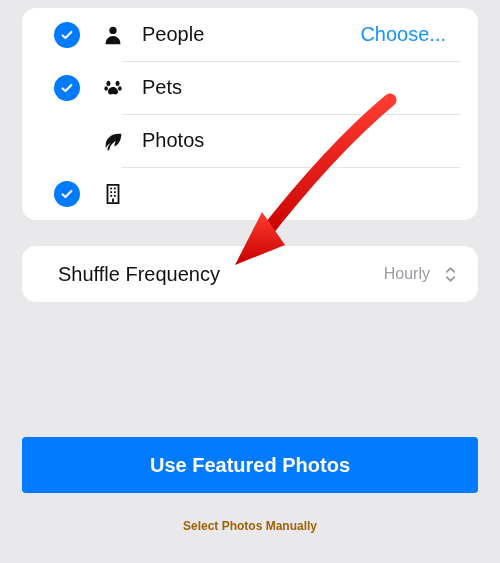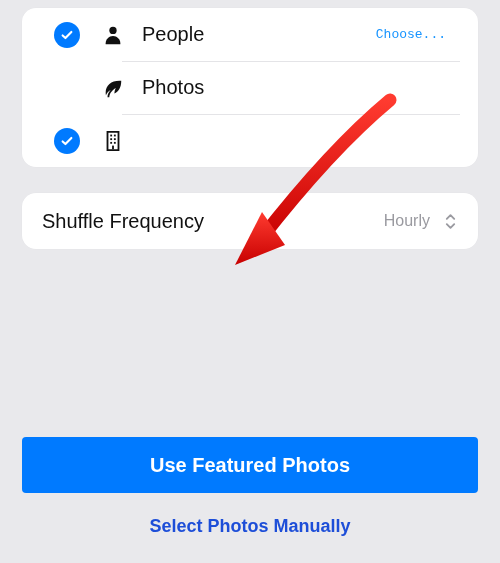--- a/index.html
+++ b/index.html
@@ -51,24 +51,23 @@
   }
   .cat-icon svg { width: 22px; height: 22px; fill: #111; }
   .cat-label {
     font-size: 20px;
     color: #111;
     margin-left: 16px;
     flex: 1;
   }
   .choose {
     color: #1593ff;
-    font-size: 13px;
-    font-family: Liberation Mono, monospace;
-  }
-  .setting-card { margin-top: 26px; }
+    font-size: 20px;
+  }
+  .setting-card { margin-top: 26px; padding-left: 16px; }
   .setting-row {
     display: flex;
     align-items: center;
     height: 56px;
     padding: 0 20px;
   }
   .setting-label {
     font-size: 20px;
     color: #111;
     flex: 1;
@@ -96,22 +95,22 @@
     font-size: 20px;
     font-weight: 600;
     border: none;
     border-radius: 4px;
     width: 100%;
     height: 56px;
     cursor: pointer;
   }
   .secondary-btn {
     background: transparent;
-    color: #1d4ed8;
-    font-size: 18px;
+    color: #a16207;
+    font-size: 12px;
     font-weight: 600;
     border: none;
     width: 100%;
     height: 54px;
     cursor: pointer;
     margin-top: 6px;
   }
   .arrow-overlay {
     position: absolute;
     pointer-events: none;
@@ -135,20 +134,37 @@
     <span class="cat-icon">
       <svg viewBox="0 0 24 24">
           <circle cx="12" cy="7" r="4"></circle>
           <path d="M4 21c0-4.4 3.6-8 8-8s8 3.6 8 8v1H4z"></path>
         </svg>
     </span>
     <span class="cat-label">People</span>
     <span class="choose">Choose...</span>
   </div>
 
+  <div class="row">
+    <span class="check on">
+      <svg viewBox="0 0 16 16">
+          <path d="M3 8.5 L6.2 11.5 L13 4.5" stroke="#fff" stroke-width="2.4" fill="none" stroke-linecap="round" stroke-linejoin="round"></path>
+        </svg>
+    </span>
+    <span class="cat-icon">
+      <svg viewBox="0 0 24 24">
+          <ellipse cx="7" cy="7" rx="2.2" ry="2.8"></ellipse>
+          <ellipse cx="17" cy="7" rx="2.2" ry="2.8"></ellipse>
+          <ellipse cx="4.5" cy="12.5" rx="1.9" ry="2.4"></ellipse>
+          <ellipse cx="19.5" cy="12.5" rx="1.9" ry="2.4"></ellipse>
+          <path d="M12 11c-3.2 0-5.5 2.8-5.5 5.2 0 1.8 1.3 2.8 2.9 2.8 1 0 1.6-.5 2.6-.5s1.6.5 2.6.5c1.6 0 2.9-1 2.9-2.8C17.5 13.8 15.2 11 12 11z"></path>
+        </svg>
+    </span>
+    <span class="cat-label">Pets</span>
+  </div>
 
   <div class="row">
     <span class="check off"></span>
     <span class="cat-icon">
       <svg viewBox="0 0 24 24">
           <path d="M19 4c-9 0-15 5-15 13 0 1 .1 2 .3 3 .9-2.3 2.6-4.3 5.2-5.7C7 17 6 19.5 6 22h2c0-3 2-7 7-10-1 2-1.5 4-1.5 6 4.5-2 7.5-6.5 7.5-14z"></path>
         </svg>
     </span>
     <span class="cat-label">Photos</span>
   </div>

